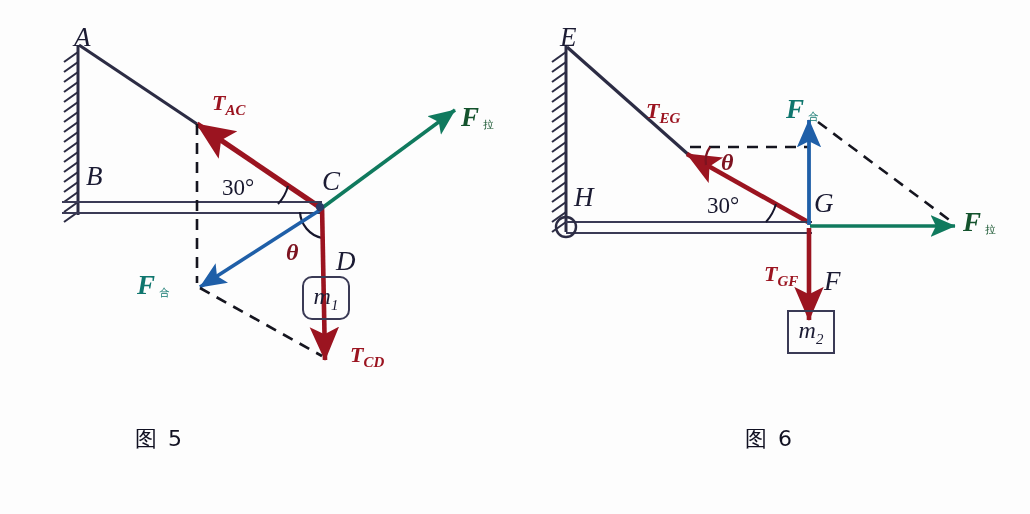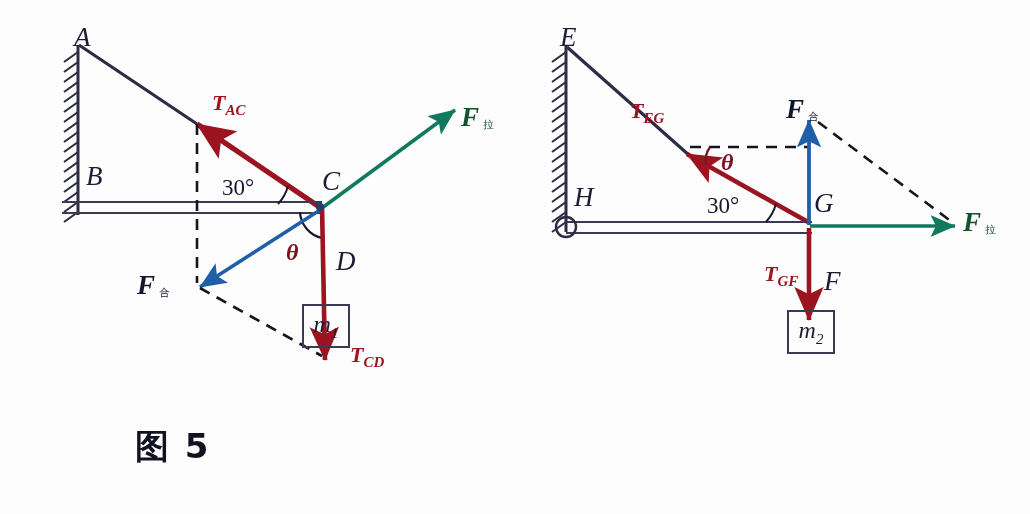--- a/index.html
+++ b/index.html
@@ -36,21 +36,21 @@
     font-weight: normal;
   }
   .tension {      
     font-size: 22px;
     color: #9b1420;
     font-weight: bold;
   }
   .tension sub { font-size: 0.68em; font-style: italic; }
   .force-blue {
     font-size: 27px;
-    color: #0f172a;
+    color: #0f766e;
     font-weight: bold;
   }
   .force-green {
     font-size: 27px;
     color: #14532d;
     font-weight: bold;
   }
   .sub-cn {
     font-size: 11px;
     font-style: normal;
@@ -83,22 +83,22 @@
   .massbox span {
     font-family: "Liberation Serif", serif;
     font-style: italic;
     font-size: 24px;
     color: #1b1b33;
   }
   .massbox span sub { font-size: 0.62em; }
   .caption {
     position: absolute;
     font-family: "DejaVu Sans", sans-serif;
-    font-weight: bold;
-    font-size: 34px;
+    font-weight: normal;
+    font-size: 22px;
     color: #111122;
     letter-spacing: 2px;
     white-space: nowrap;
   }
 </style>
 </head>
 <body>
 
 <div id="page">
 
@@ -236,33 +236,33 @@
   <div class="lbl theta" style="left:286px; top:240px;">θ</div>
 
   <div class="lbl force-blue" style="left:137px; top:272px;">
     <span>F</span><span class="sub-cn">合</span>
   </div>
 
   <div class="lbl force-green" style="left:461px; top:104px;">
     <span>F</span><span class="sub-cn">拉</span>
   </div>
 
-  <div class="massbox" style="left:302px; top:304px; width:44px; height:40px;">
+  <div class="massbox" style="left:302px; top:276px; width:44px; height:40px;border-radius:10px;">
     <span><span>m</span><sub>1</sub></span>
   </div>
 
   <div class="lbl pt" style="left:560px; top:24px;">E</div>
 
   <div class="lbl pt" style="left:574px; top:184px;">H</div>
 
   <div class="lbl pt" style="left:814px; top:190px;">G</div>
 
   <div class="lbl pt" style="left:824px; top:268px;">F</div>
 
-  <div class="lbl tension" style="left:630px; top:100px;">
+  <div class="lbl tension" style="left:646px; top:100px;">
     <span>T</span><sub>EG</sub>
   </div>
 
   <div class="lbl tension" style="left:764px; top:263px;">
     <span>T</span><sub>GF</sub>
   </div>
 
   <div class="lbl ang" style="left:707px; top:194px;">30°</div>
 
   <div class="lbl theta" style="left:721px; top:150px;">θ</div>
@@ -274,14 +274,15 @@
   <div class="lbl force-green" style="left:963px; top:209px;">
     <span>F</span><span class="sub-cn">拉</span>
   </div>
 
   <div class="massbox" style="left:787px; top:310px; width:44px; height:40px;align-items:center;">
     <span><span>m</span><sub>2</sub></span>
   </div>
 
   <div class="caption" style="left:135px; top:424px;">图 5</div>
 
+  <div class="caption" style="left:745px; top:424px;">图 6</div>
 
 </div>
 
 </body></html>

